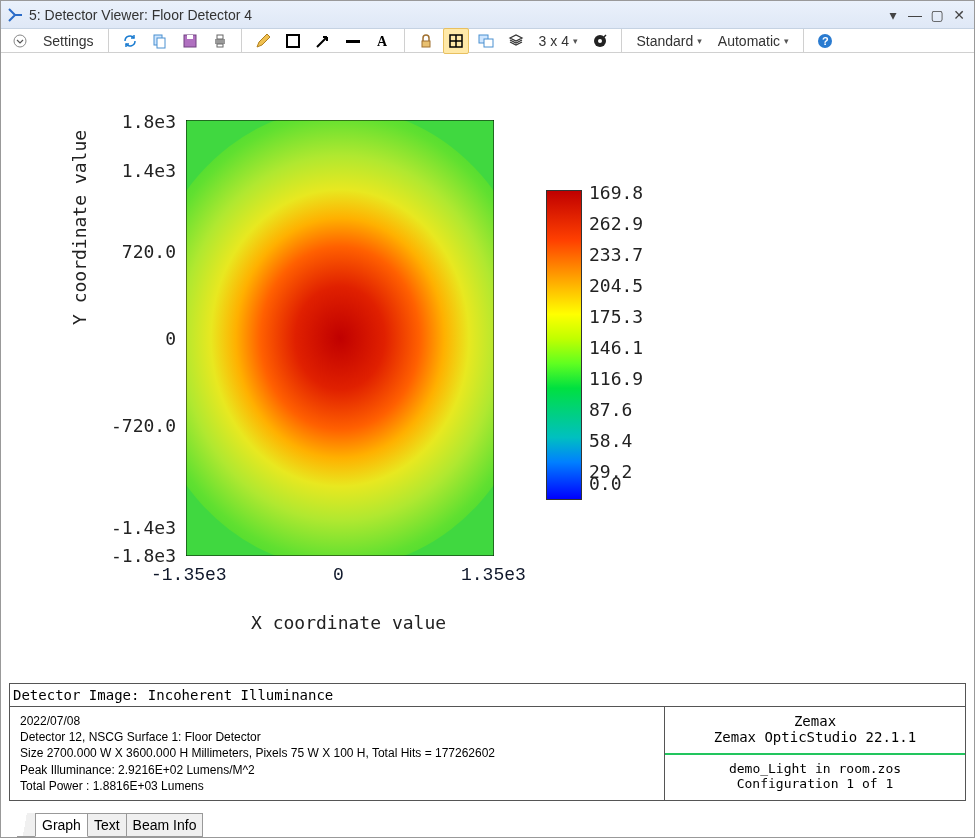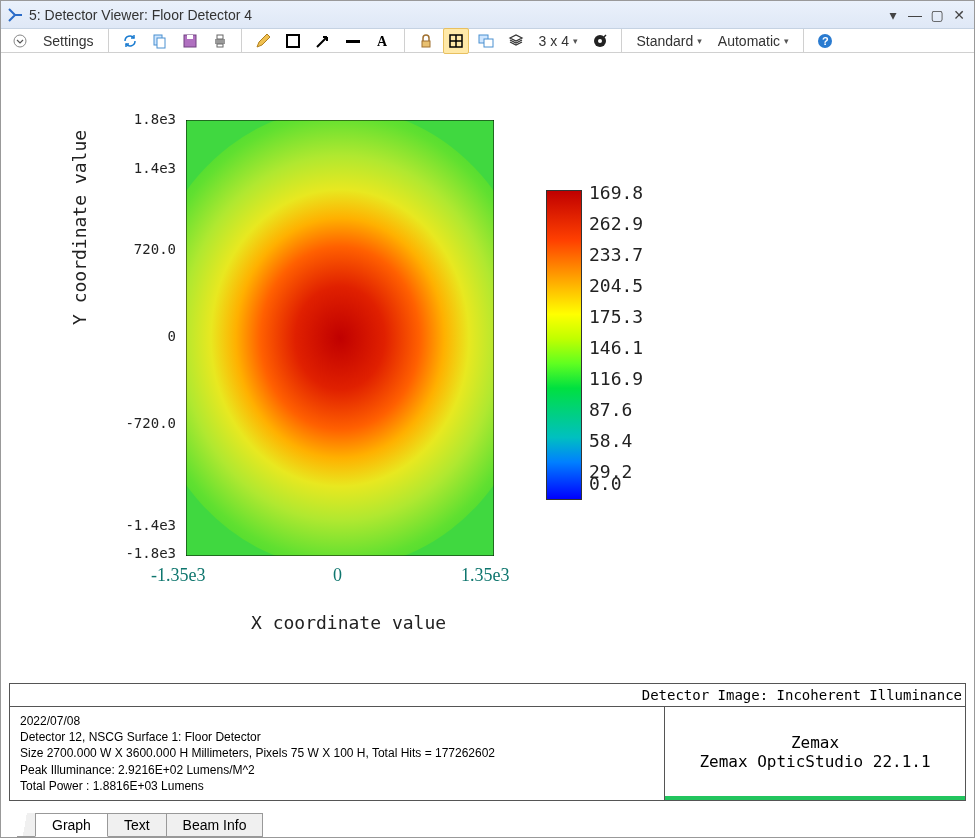--- a/index.html
+++ b/index.html
@@ -13,35 +13,35 @@
 .tb-sep { width: 1px; height: 24px; background: #d0d0d0; margin: 0 4px; }
 .tb-btn { height: 26px; min-width: 26px; display: inline-flex; align-items: center; justify-content: center; border: 1px solid transparent; border-radius: 2px; cursor: pointer; padding: 0 3px; }
 .tb-btn.active { border-color: #e8c060; background: #ffe9a8; }
 .tb-txt { padding: 0 6px; font-size: 14px; color: #333; cursor: pointer; display: inline-flex; align-items: center; gap: 4px; }
 .chev { font-size: 9px; color: #555; }
 .plot-area { position: absolute; top: 64px; left: 0; right: 0; bottom: 188px; background: #fff; }
 .plot-canvas { position: absolute; left: 185px; top: 55px; width: 308px; height: 436px; }
 .hm { width: 308px; height: 436px; display: block; }
 .axis-label-y { position: absolute; left: 68px; top: 260px; transform: rotate(-90deg); transform-origin: left top; font-family: Consolas, monospace; font-size: 18px; color: #222; }
 .axis-label-x { position: absolute; left: 250px; top: 547px; font-family: Consolas, monospace; font-size: 18px; color: #222; }
-.tick-y { position: absolute; right: 798px; text-align: right; width: 80px; font-family: Consolas, monospace; font-size: 14px; color: #222; }
-.tick-x { position: absolute; top: 500px; text-align: right; font-family: Liberation Serif, serif; font-size: 18px; color: #0f766e; }
+.tick-y { position: absolute; right: 798px; text-align: right; width: 80px; font-family: Consolas, monospace; font-size: 18px; color: #222; }
+.tick-x { position: absolute; top: 500px; text-align: right; font-family: Liberation Mono, monospace; font-size: 18px; color: #0f172a; }
 .colorbar { position: absolute; left: 545px; top: 125px; width: 36px; height: 310px; border: 1px solid #333; background: linear-gradient(to bottom, #c00000 0%, #e02000 8%, #ff4000 16%, #ff8000 24%, #ffc000 32%, #ffff00 40%, #c0ff00 48%, #60ff20 56%, #00e040 64%, #00d080 72%, #00c0c0 80%, #0080ff 88%, #0000ff 100%); }
 .cb-tick { position: absolute; left: 588px; font-family: Consolas, monospace; font-size: 18px; color: #222; }
 .cb-title { position: absolute; left: 545px; top: 60px; font-family: Consolas, monospace; font-size: 18px; color: #222; line-height: 1.3; }
 .info-panel { position: absolute; left: 8px; right: 8px; bottom: 36px; border: 1px solid #555; background: #fff; }
-.info-header { border-bottom: 1px solid #555; text-align: right; padding: 3px; font-family: Consolas, monospace; font-size: 14px; }
+.info-header { border-bottom: 1px solid #555; text-align: left; padding: 3px; font-family: Consolas, monospace; font-size: 14px; }
 .info-body { display: flex; }
 .info-left { flex: 1; padding: 6px 10px; font-family: Liberation Sans, sans-serif; font-size: 12px; border-right: 1px solid #555; white-space: pre-line; line-height: 1.35; }
 .info-right { width: 300px; display: flex; flex-direction: column; }
-.info-right-top { flex: 1; border-bottom: 4px solid #22c55e; text-align: center; padding: 6px; font-family: Consolas, monospace; font-size: 16px; margin-top: 20px; }
+.info-right-top { flex: 1; border-bottom: 2px solid #22c55e; text-align: center; padding: 6px; font-family: Consolas, monospace; font-size: 14px; }
 .info-right-bot { flex: 1; text-align: center; padding: 6px; font-family: Consolas, monospace; font-size: 13px; }
 .bottom-tabs { position: absolute; left: 0; bottom: 0; height: 30px; display: flex; align-items: flex-end; padding-left: 16px; }
 .tab-slope { width: 18px; height: 24px; background: linear-gradient(100deg, transparent 45%, #f0f0f0 45%); border-bottom: 1px solid #999; }
-.btab { height: 24px; padding: 3px 16px; border: 1px solid #999; border-left: none; background: #f0f0f0; font-size: 14px; cursor: pointer; }
+.btab { height: 24px; padding: 3px 6px; border: 1px solid #999; border-left: none; background: #f0f0f0; font-size: 14px; cursor: pointer; }
 .btab.first { border-left: 1px solid #999; }
 .btab.active { background: #fff; border-bottom-color: #fff; }
 svg.icon { width: 16px; height: 16px; }
 </style>
 </head>
 <body>
 
 <div class="titlebar">
   <svg class="app-icon" viewBox="0 0 16 16">
       <path d="M2 2 L8 8 M2 14 L8 8 M8 8 L15 8" stroke="#2a6bc8" stroke-width="2" fill="none"></path>
@@ -224,20 +224,24 @@
     <div class="info-left"><span>2022/07/08</span>
 <span>Detector 12, NSCG Surface 1: Floor Detector</span>
 <span>Size 2700.000 W X 3600.000 H Millimeters, Pixels 75 W X 100 H, Total Hits = 177262602</span>
 <span>Peak Illuminance: 2.9216E+02 Lumens/M^2</span>
 <span>Total Power     : 1.8816E+03 Lumens</span></div>
     <div class="info-right">
       <div class="info-right-top">
         <span>Zemax</span><br>
         <span>Zemax OpticStudio 22.1.1</span>
       </div>
+      <div class="info-right-bot">
+        <span>demo_Light in room.zos</span><br>
+        <span>Configuration 1 of 1</span>
+      </div>
     </div>
   </div>
 </div>
 
 <div class="bottom-tabs">
   <div class="tab-slope"></div>
   <div class="btab first active">Graph</div>
   <div class="btab">Text</div>
   <div class="btab">Beam Info</div>
 </div>

